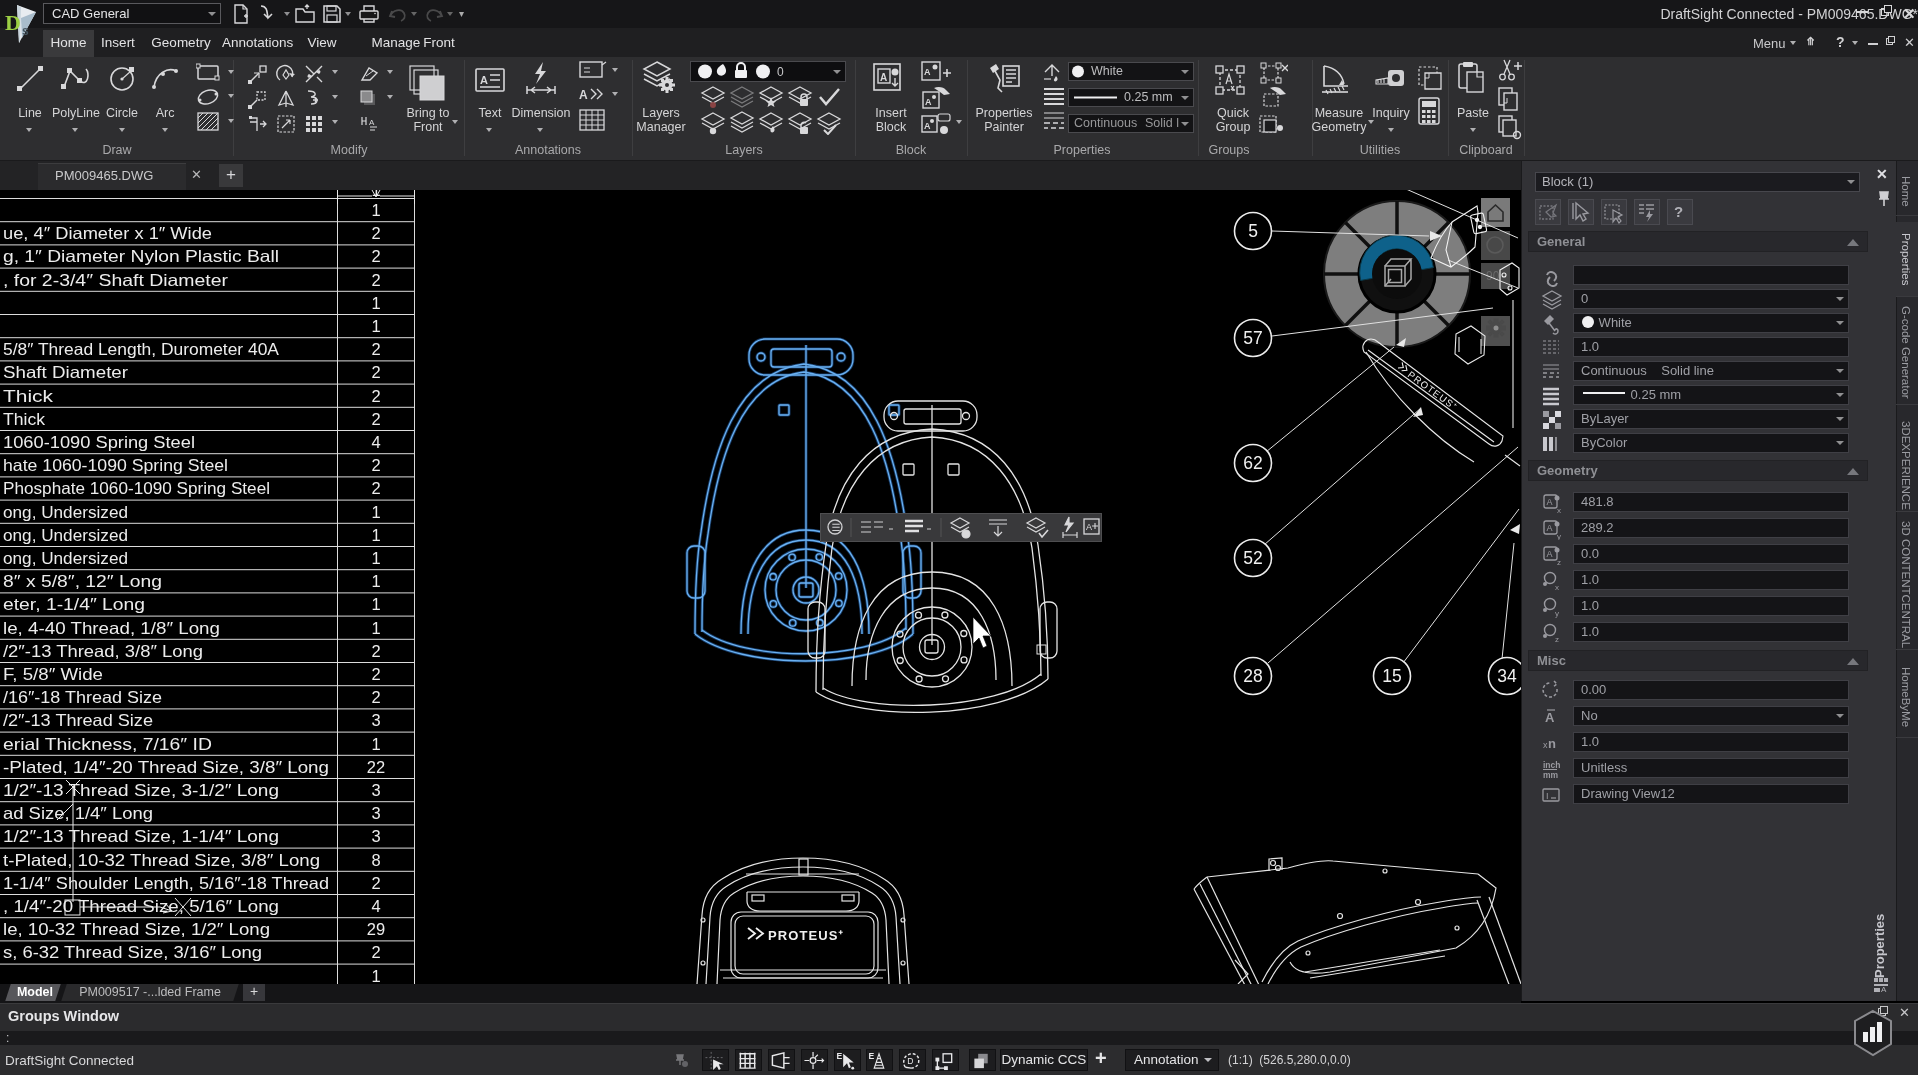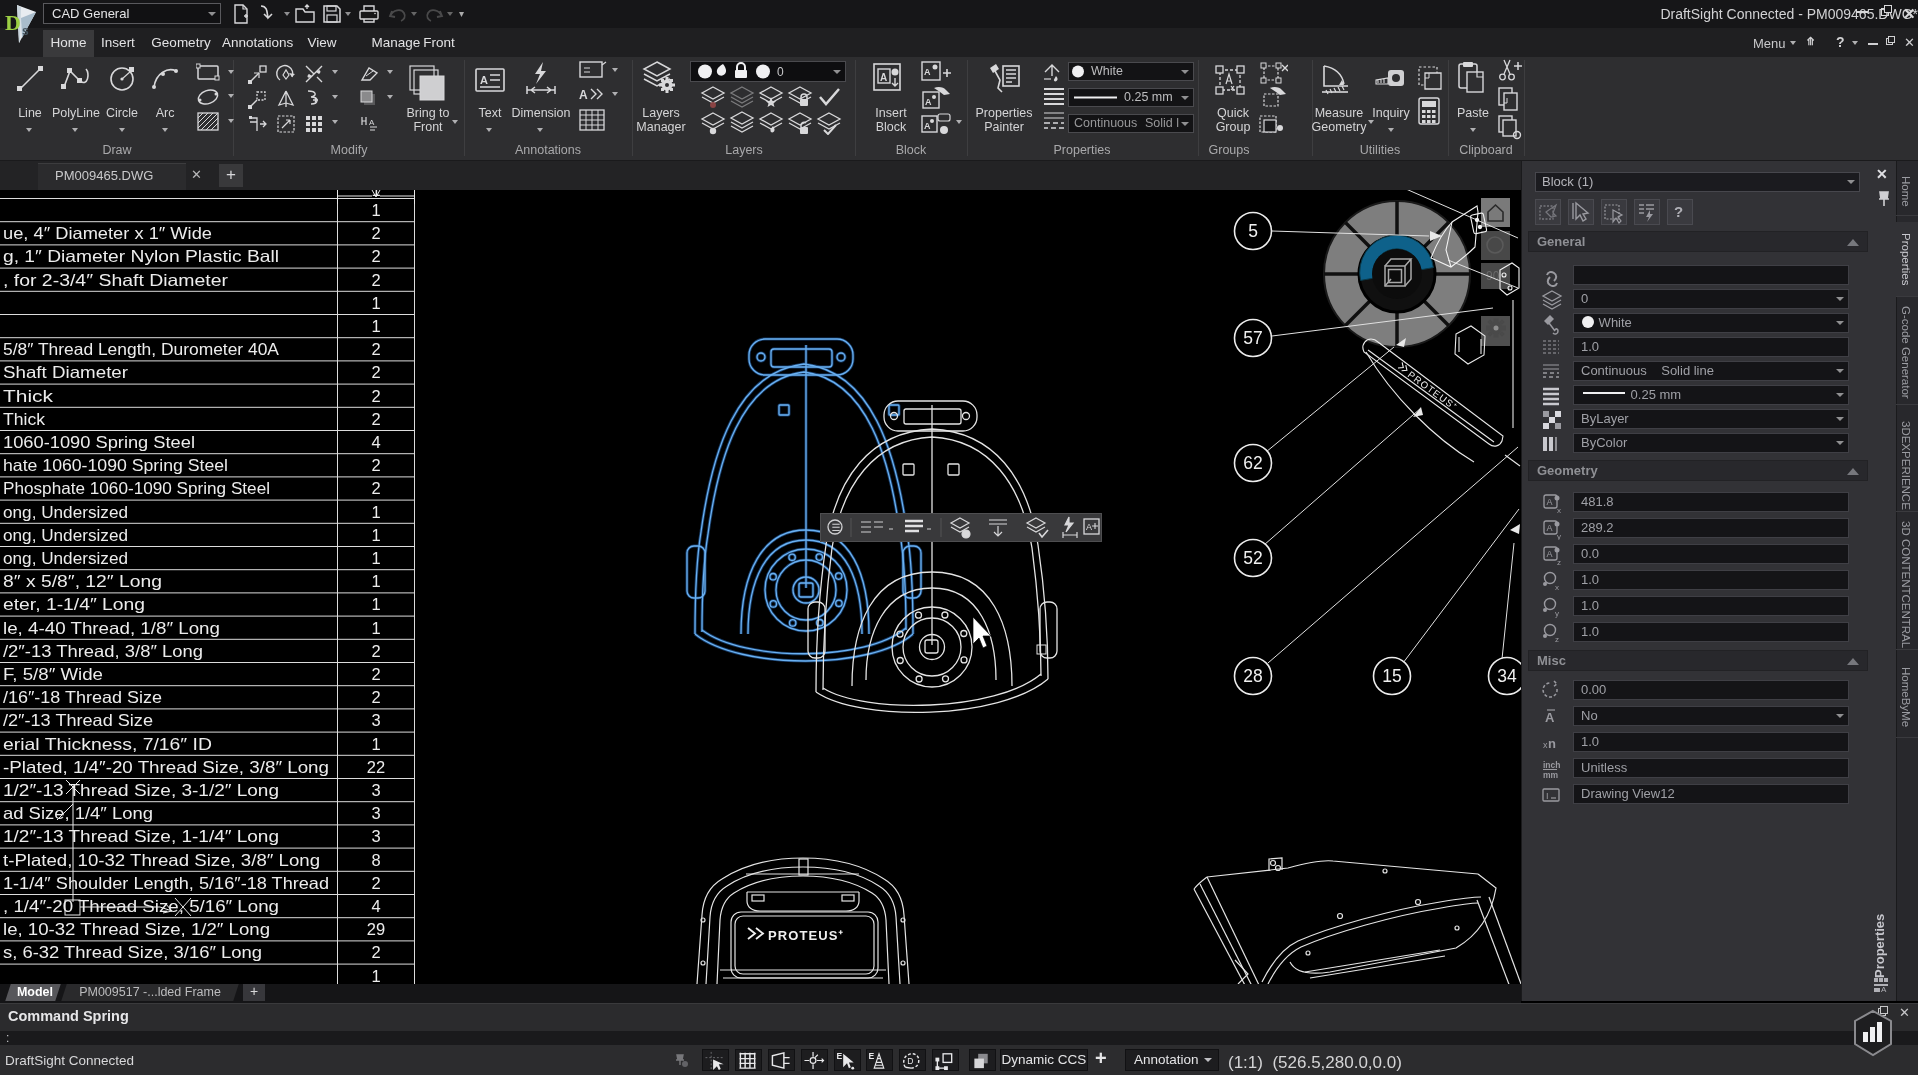--- a/index.html
+++ b/index.html
@@ -1032,21 +1032,21 @@
 <div class="vtab" style="top:420px;height:92px;line-height:20px;">3DEXPERIENCE</div>
 <div class="vtab" style="top:520px;height:130px;line-height:20px;">3D CONTENTCENTRAL</div>
 <div class="vtab" style="top:658px;height:80px;line-height:20px;">HomeByMe</div>
 <div class="a" style="left:0;top:984px;width:1521px;height:19px;background:#151517"></div>
 <div class="a" style="left:8px;top:984px;width:50px;height:17px;background:#57575b;color:#fff;font-size:12.5px;font-weight:bold;text-align:center;line-height:16px;transform:skewX(-18deg)"></div>
 <div class="a" style="left:12px;top:984px;width:46px;height:17px;color:#fff;font-size:12.5px;font-weight:bold;text-align:center;line-height:16px">Model</div>
 <div class="a" style="left:64px;top:984px;width:172px;height:17px;background:#2a2a2c;color:#bcbcbe;font-size:12.5px;text-align:center;line-height:16px;transform:skewX(-18deg)"></div>
 <div class="a" style="left:66px;top:984px;width:168px;height:17px;color:#bcbcbe;font-size:12.5px;text-align:center;line-height:16px">PM009517 -...lded Frame</div>
 <div class="a" style="left:243px;top:984px;width:22px;height:17px;background:#37373b;color:#d8d8da;font-size:14px;text-align:center;line-height:15px">+</div>
 <div class="a" style="left:0;top:1003px;width:1918px;height:28px;background:#2b2b2d;border-top:1px solid #3a3a3c"></div>
-<div class="a" style="left:8px;top:1008px;color:#e6e6e8;font-size:14.5px;font-weight:bold">Command Spring</div>
+<div class="a" style="left:8px;top:1008px;color:#e6e6e8;font-size:14.5px;font-weight:bold">Groups Window</div>
 <div class="a" style="left:1878px;top:1008px;width:8px;height:8px;border:1.3px solid #c8c8ca"></div>
 <div class="a" style="left:1880px;top:1006px;width:8px;height:8px;border:1.3px solid #c8c8ca;background:#2b2b2d"></div>
 <div class="a" style="left:1899px;top:1005px;color:#c8c8ca;font-size:13px">✕</div>
 <div class="a" style="left:0;top:1031px;width:1918px;height:13px;background:#1a1a1c"></div>
 <div class="a" style="left:6px;top:1031px;color:#c8c8ca;font-size:12px">:</div>
 <div class="a" style="left:0;top:1044px;width:1918px;height:31px;background:#2c2c2e;border-top:1px solid #1a1a1c"></div>
 <div class="a" style="left:5px;top:1053px;color:#d8d8da;font-size:13.5px">DraftSight Connected</div>
 <div class="a" style="left:673px;top:1052px;opacity:0.65"><svg width="18" height="18" viewBox="0 0 18 18">
       <path d="M4,3 L10,3 L9,8 L5,8 Z M3,8 L11,8 M7,8 L7,13" stroke="#a0a0a4" stroke-width="1.4" fill="#a0a0a4"></path>
       <circle cx="12" cy="12" r="3" fill="#808084"></circle>
@@ -1090,20 +1090,20 @@
       <rect x="2" y="17" width="4" height="4" fill="#e8e8ea"></rect>
       <rect x="11" y="17" width="4" height="4" fill="#e8e8ea"></rect>
     </svg></div>
 <div class="sbtn" style="left:969px"><svg width="24" height="21" viewBox="0 0 24 22">
       <rect x="8" y="4" width="10" height="10" fill="#8a8a8e"></rect>
       <rect x="4" y="9" width="10" height="10" fill="#d8d8da"></rect>
     </svg></div>
 <div class="a" style="left:1000px;top:1049px;width:88px;white-space:nowrap;height:22px;background:#1d1d1f;border:1px solid #111113;color:#e4e4e6;font-size:13.5px;text-align:center;line-height:20px">Dynamic CCS</div>
 <div class="a" style="left:1095px;top:1047px;color:#e4e4e6;font-size:20px;font-weight:bold">+</div>
 <div class="a" style="left:1125px;top:1049px;width:94px;height:22px;background:#1d1d1f;border:1px solid #111113;color:#e4e4e6;font-size:13.5px;line-height:20px;padding-left:8px">Annotation<span class="carrow" style="border-top-color:#c0c0c4;right:6px"></span></div>
-<div class="a" style="left:1228px;top:1053px;color:#d4d4d6;font-size:17px">(1:1)&nbsp;&nbsp;(526.5,280.0,0.0)</div>
+<div class="a" style="left:1228px;top:1053px;color:#d4d4d6;font-size:12px">(1:1)&nbsp;&nbsp;(526.5,280.0,0.0)</div>
 <div class="a" style="left:1849px;top:1008px;z-index:6"><svg width="48" height="50" viewBox="0 0 48 50">
 <path d="M24,3 L42,13 L42,36 L24,47 L6,36 L6,13 Z" fill="#1e1e20" stroke="#8a8a8e" stroke-width="2"></path>
 <g fill="#f0f0f2">
         <rect x="14" y="24" width="5" height="10"></rect>
         <rect x="21" y="19" width="5" height="15"></rect>
         <rect x="28" y="14" width="5" height="20"></rect>
       </g>
 </svg></div>
 </body></html>

